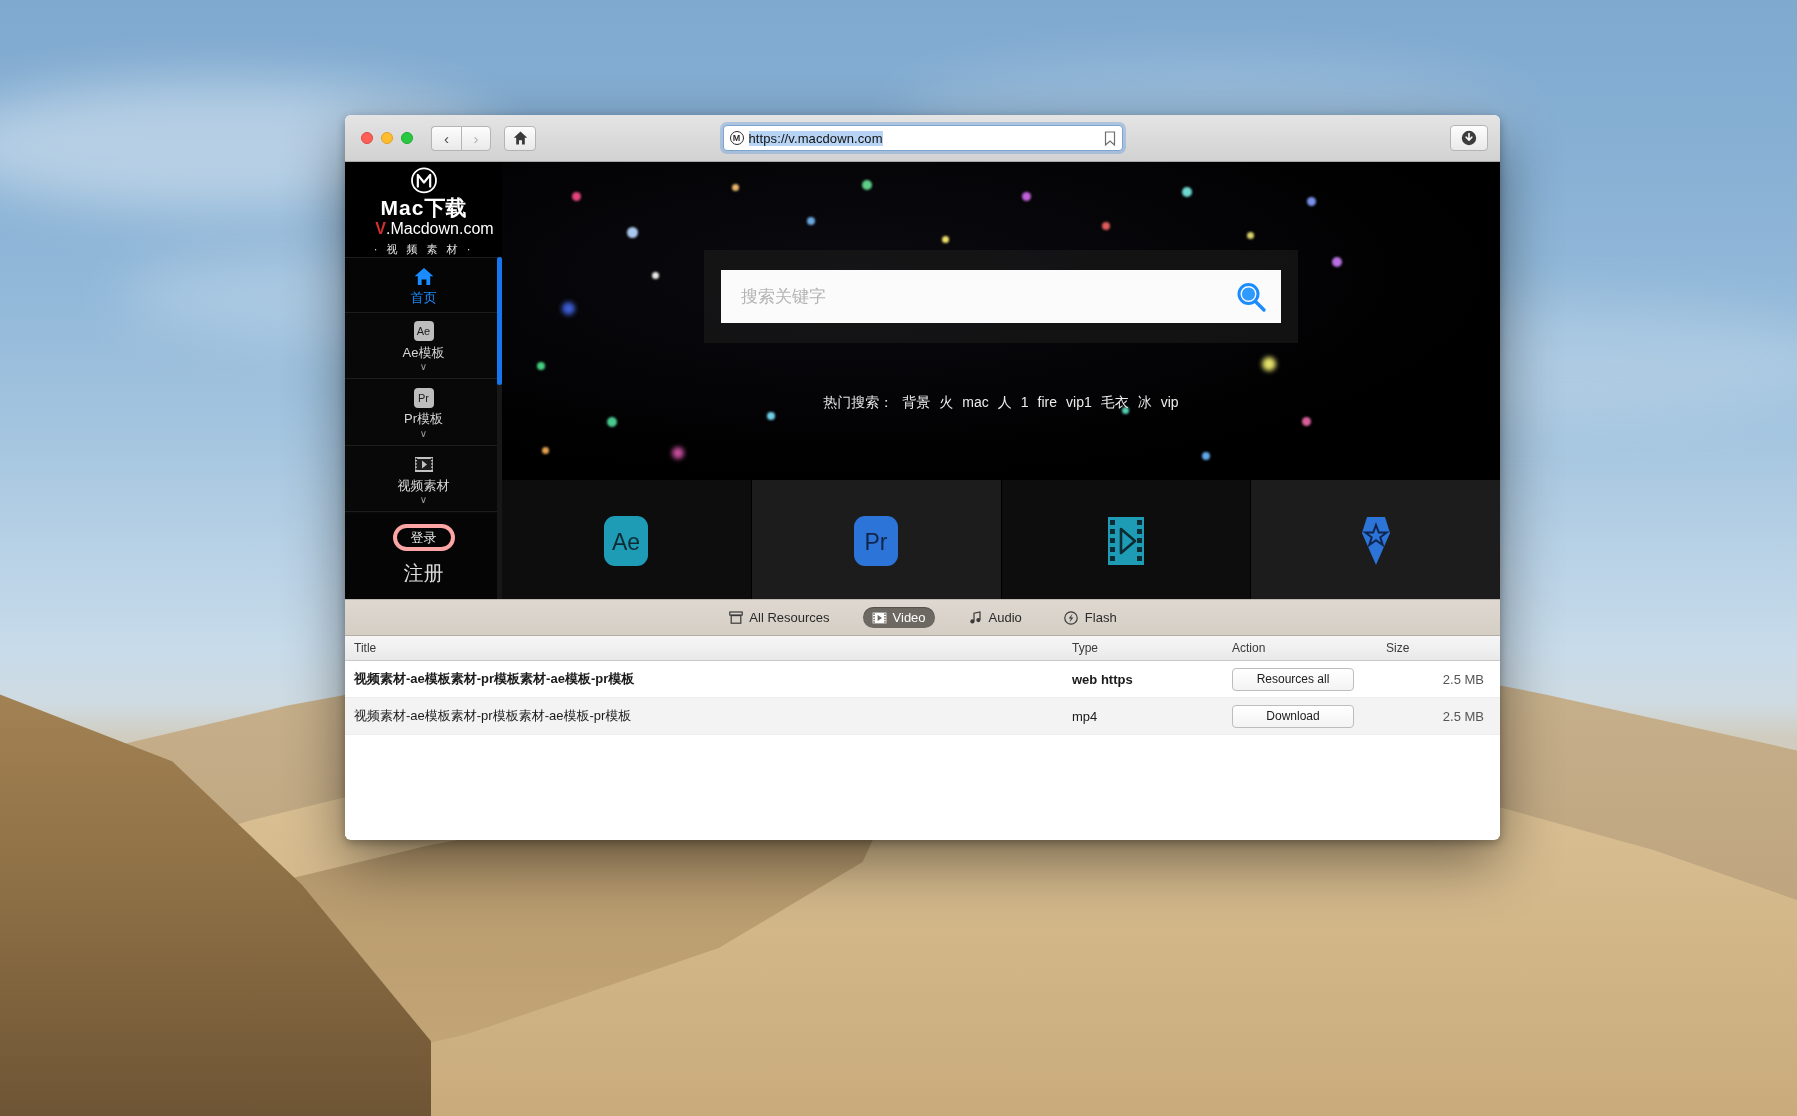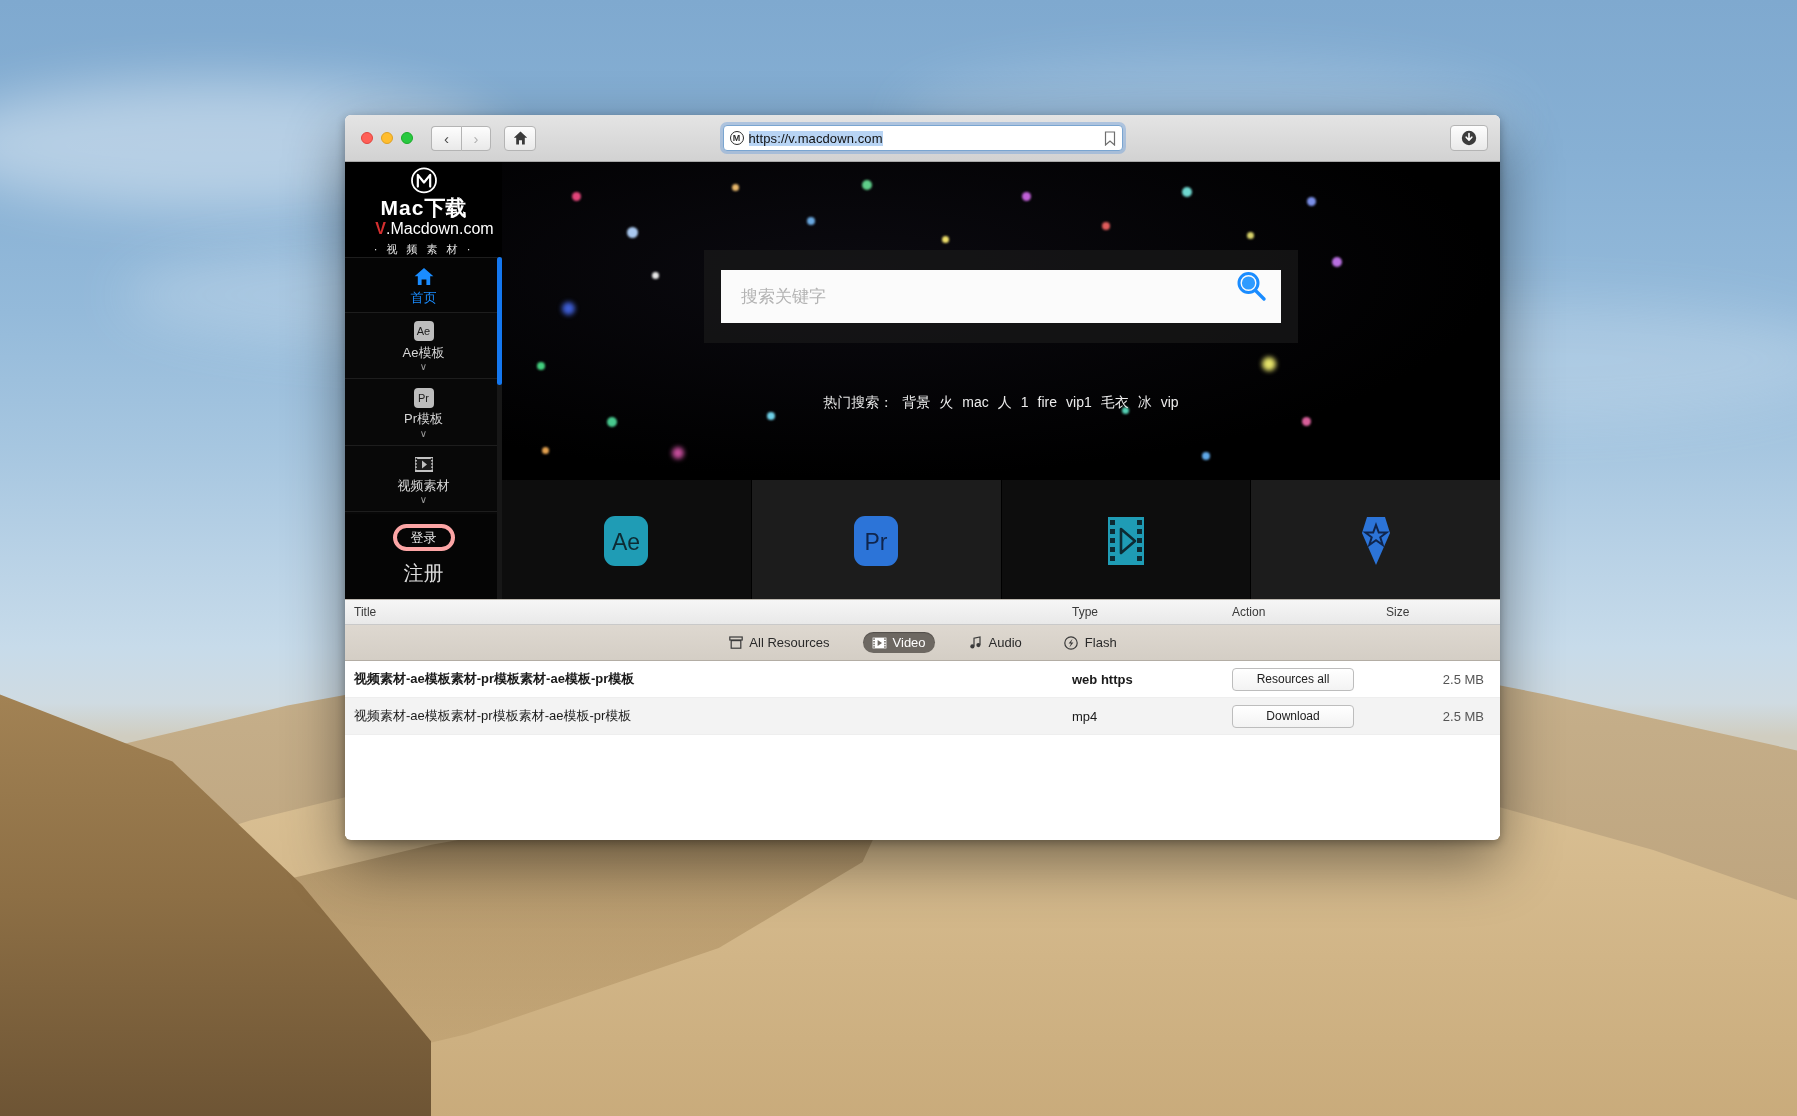--- a/index.html
+++ b/index.html
@@ -231,21 +231,21 @@
 
   #search-panel {
     position: absolute; left: 50%; top: 88px; transform: translateX(-50%);
     width: 594px; height: 93px;
     background: rgba(25,25,25,0.72);
     display: flex; align-items: center; justify-content: center;
   }
   #search-box {
     width: 560px; height: 53px;
     background: #fbfbfb;
-    display: flex; 
+    display: flex; align-items: center;
     padding: 0 14px 0 20px;
   }
   #search-input {
     flex: 1; border: none; outline: none; background: transparent;
     font-size: 17px; color: #333;
     font-family: "Liberation Sans", sans-serif;
   }
   #search-input::placeholder { color: #b3b3b3; }
   #search-btn { width: 32px; height: 32px; flex: none; }
 
@@ -546,27 +546,20 @@
             <svg width="50" height="56" viewBox="0 0 50 56">
               <path d="M16 4 H34 L39 20 L25 52 L11 20 Z" fill="#2c74d8"></path>
               <path d="M25 12 L27.8 19.6 H35.6 L29.3 24.3 L31.7 32 L25 27.2 L18.3 32 L20.7 24.3 L14.4 19.6 H22.2 Z" fill="none" stroke="#10254c" stroke-width="2"></path>
             </svg>
           </div>
         </div>
       </div>
     </div>
 
     <div id="dl-panel">
-      <div id="dl-head">
-        <div class="col-title">Title</div>
-        <div class="col-type">Type</div>
-        <div class="col-action">Action</div>
-        <div class="col-size">Size</div>
-      </div>
-
       <div id="dl-tabs">
         <div class="dl-tab">
           <span class="ticon">
             <svg width="14" height="13" viewBox="0 0 14 13">
               <rect x="0.8" y="1" width="12.4" height="3" fill="none" stroke="#3a3a3a" stroke-width="1.2"></rect>
               <rect x="2.2" y="4.6" width="9.6" height="7.6" fill="none" stroke="#3a3a3a" stroke-width="1.2"></rect>
             </svg>
           </span>
           <span>All Resources</span>
         </div>
@@ -603,20 +596,27 @@
           <span class="ticon">
             <svg width="14" height="14" viewBox="0 0 14 14">
               <circle cx="7" cy="7" r="6.2" fill="none" stroke="#3a3a3a" stroke-width="1.2"></circle>
               <path d="M8.6 2.8 L4.6 7.6 H7 L5.4 11.4 L9.4 6.6 H7 Z" fill="#3a3a3a"></path>
             </svg>
           </span>
           <span>Flash</span>
         </div>
       </div>
 
+      <div id="dl-head">
+        <div class="col-title">Title</div>
+        <div class="col-type">Type</div>
+        <div class="col-action">Action</div>
+        <div class="col-size">Size</div>
+      </div>
+
       <div class="dl-row bold">
         <div class="col-title">视频素材-ae模板素材-pr模板素材-ae模板-pr模板</div>
         <div class="col-type">web https</div>
         <div class="col-action">
           <span class="dl-btn">Resources all</span>
         </div>
         <div class="col-size">2.5 MB</div>
       </div>
 
       <div class="dl-row alt">

